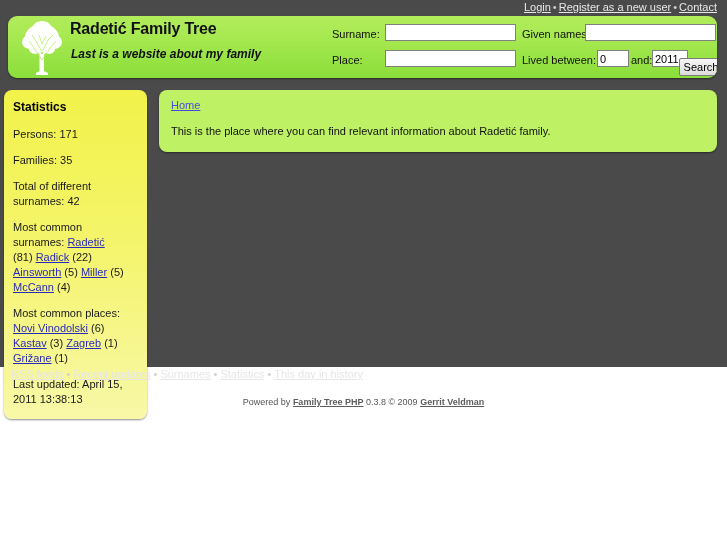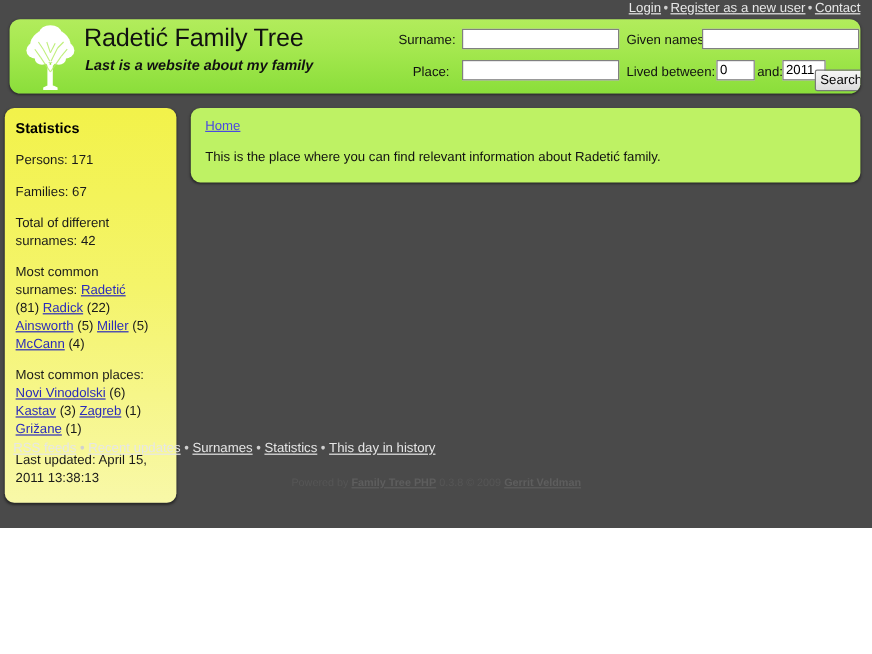--- a/index.html
+++ b/index.html
@@ -12,21 +12,21 @@
     font-size: 12px;
     width: 727px;
     height: 545px;
     overflow: hidden;
   }
   .page {
     position: absolute;
     left: 0;
     top: 0;
     width: 727px;
-    height: 440px;
+    height: 367px;
     background: #4a4a4a;
   }
 
   
   .topnav {
     position: absolute;
     right: 10px;
     top: 1px;
     color: #dddddd;
     font-size: 11px;
@@ -56,22 +56,22 @@
     left: 6px;
     top: 0px;
     width: 56px;
     height: 62px;
   }
   .logo svg { display: block; }
   .site-title {
     position: absolute;
     left: 62px;
     top: 4px;
-    font-size: 21px;
-    font-weight: normal;
+    font-size: 16px;
+    font-weight: bold;
     color: #111111;
     letter-spacing: -0.2px;
   }
   .site-sub {
     position: absolute;
     left: 63px;
     top: 31px;
     font-size: 12px;
     font-weight: bold;
     font-style: italic;
@@ -112,21 +112,21 @@
     font-family: "Liberation Sans", sans-serif;
     font-size: 11px;
     padding: 0 2px;
     color: #000;
     box-sizing: content-box;
   }
   #lbl-surname { left: 0px; }
   #in-surname { left: 53px; width: 125px; }
   #lbl-given { left: 190px; }
   #in-given  { left: 253px; width: 125px; }
-  #lbl-place { left: 12px; }
+  #lbl-place { left: 0px; }
   #in-place  { left: 53px; width: 125px; }
   #lbl-lived { left: 190px; }
   #in-yearfrom { left: 265px; width: 26px; }
   #lbl-and { left: 299px; }
   #in-yearto { left: 320px; width: 30px; }
 
   .searchbtn {
     position: absolute;
     left: 671px;
     top: 42px;
@@ -295,21 +295,21 @@
         <input class="fld" id="in-yearto" type="text" value="2011" style="">
       </div>
     </div>
 
     <button class="searchbtn">Search</button>
   </div>
 
   <div class="sidebar">
     <h2>Statistics</h2>
     <p>Persons: 171</p>
-    <p>Families: 67</p>
+    <p>Families: 35</p>
     <p>Total of different surnames: 42</p>
 
     <p>
       <span>Most common surnames:</span>
       <a href="#">Radetić</a>
       <span>(81)</span>
       <a href="#">Radick</a>
       <span>(22)</span>
       <a href="#">Ainsworth</a>
       <span>(5)</span>

